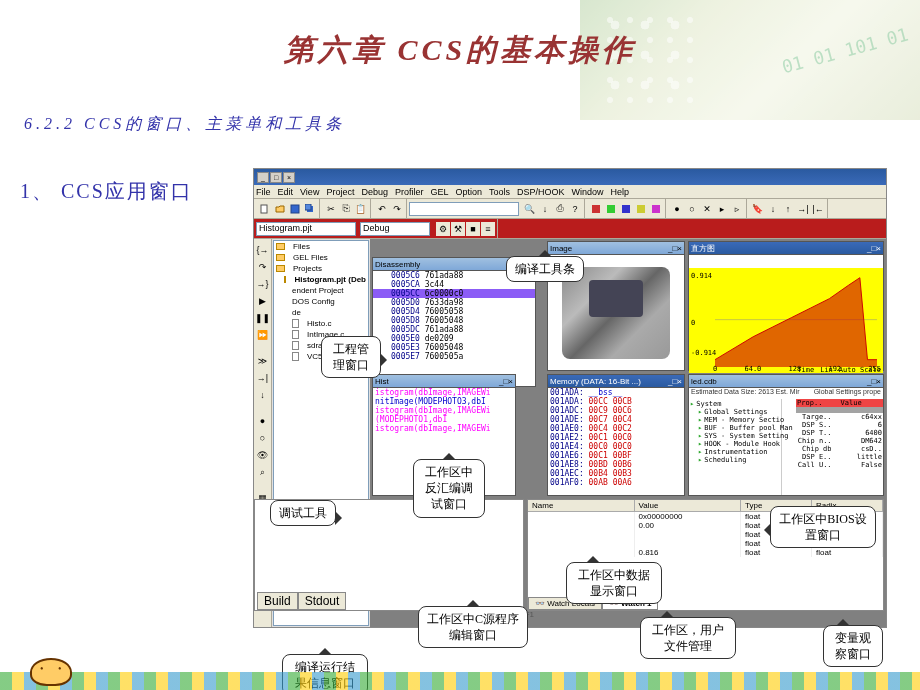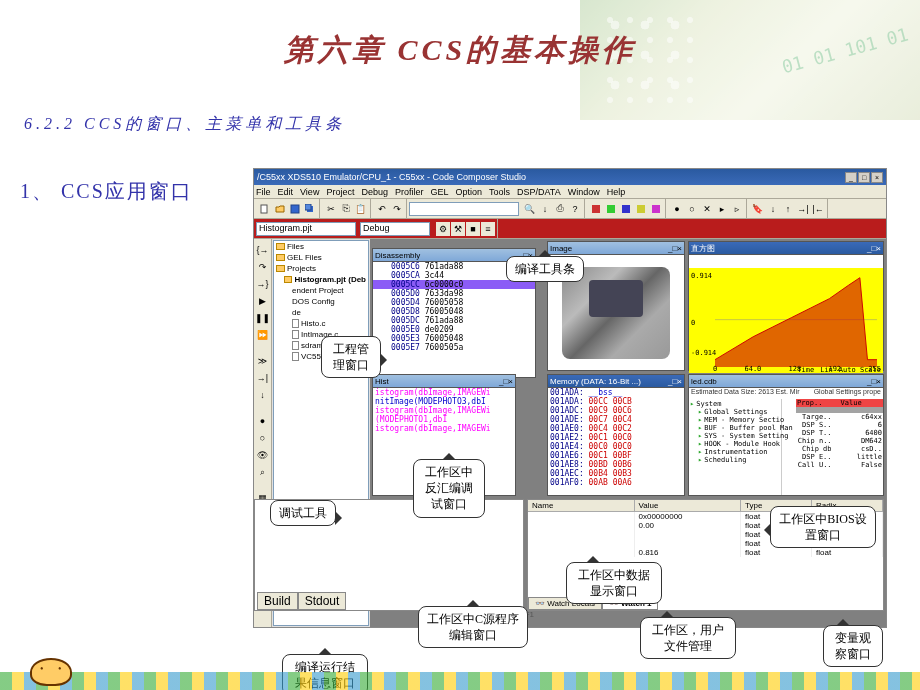--- a/index.html
+++ b/index.html
@@ -34,21 +34,21 @@
   .tb-combo { height:14px; background:#fff; border:1px solid #7f9db9; font-size:9px; padding:0 2px; }
   
   .toolbar2 { height:20px; background:#b91c1c; display:flex; align-items:center; padding:0 2px; gap:4px; border-bottom:1px solid #aca899; }
   
   .main-area { position:absolute; top:70px; left:0; right:0; bottom:0; display:flex; }
   
   .left-strip { width:18px; background:#ece9d8; border-right:1px solid #aca899; display:flex; flex-direction:column; gap:3px; padding-top:4px; align-items:center; }
   .left-strip .tb-btn { width:14px; height:14px; }
   
   .proj-panel { width:96px; background:#fff; border:1px solid #7f9db9; margin:1px; overflow:hidden; font-size:8px; }
-  .proj-panel .tree-item { padding:1px 2px; white-space:nowrap; display:flex; align-items:center; gap:2px; }
+  .proj-panel .tree-item { padding:1px 2px; white-space:nowrap; display:flex; align-items:center; gap:8px; }
   .folder-icon { display:inline-block; width:9px; height:7px; background:#fc6; border:1px solid #b80; }
   .file-icon { display:inline-block; width:7px; height:9px; background:#fff; border:1px solid #888; }
   
   .workspace { flex:1; position:relative; background:#808080; }
   
   .pane { position:absolute; background:#fff; border:1px solid #555; }
   .pane-title { height:13px; background:linear-gradient(#a0c0e0,#7fa8d8); color:#000; font-size:8px; padding:0 2px; display:flex; align-items:center; justify-content:space-between; border-bottom:1px solid #555; }
   .pane-title.active { background:linear-gradient(#3a6ab8,#2a5aa0); color:#fff; }
   .pane-body { position:absolute; top:13px; left:0; right:0; bottom:0; overflow:hidden; font-family:monospace; font-size:8px; }
   
@@ -126,39 +126,38 @@
 
 <div class="bg-decor"></div>
 
 <div class="title">第六章 CCS的基本操作</div>
 <div class="subtitle">6.2.2 CCS的窗口、主菜单和工具条</div>
 <div class="label1">1、 CCS应用窗口</div>
 
 <div class="app-container">
 
   <div class="titlebar">
-    <span class="titlebar-text">/C55xx XDS510 Emulator/CPU_1 - C55xx - Code Composer Studio</span>
     <div class="win-controls">
       <div class="win-btn">_</div>
       <div class="win-btn">□</div>
       <div class="win-btn">×</div>
     </div>
   </div>
 
   <div class="menubar">
     <span>File</span>
     <span>Edit</span>
     <span>View</span>
     <span>Project</span>
     <span>Debug</span>
     <span>Profiler</span>
     <span>GEL</span>
     <span>Option</span>
     <span>Tools</span>
-    <span>DSP/DATA</span>
+    <span>DSP/HOOK</span>
     <span>Window</span>
     <span>Help</span>
   </div>
 
   <div class="toolbar">
     <div class="tb-group">
       <div class="tb-btn">
           <svg class="ico" viewBox="0 0 10 10">
             <rect x="1" y="1" width="6" height="8" fill="#fff" stroke="#555"></rect>
           </svg>
@@ -312,21 +311,21 @@
           <span>sdram_init.c</span>
         </div>
       <div class="tree-item" style="padding-left:18px">
           <span class="file-icon"></span>
           <span>VC5509.CMD</span>
         </div>
     </div>
 
     <div class="workspace">
 
-      <div class="pane" style="top:9px; left:2px; width:164px; height:130px">
+      <div class="pane" style="top:18px; left:2px; width:164px; height:130px">
         <div class="pane-title">
             <span>Disassembly</span>
             <span>_□×</span>
           </div>
         <div class="pane-body" id="disasm-body">
             <div class="disasm-line"><span class="addr">0005C6</span> <span class="op">761ada88</span></div>
             <div class="disasm-line"><span class="addr">0005CA</span> <span class="op">3c44</span></div>
             <div class="disasm-line hl"><span class="addr">0005CC</span> <span class="op">6c0000c0</span></div>
             <div class="disasm-line"><span class="addr">0005D0</span> <span class="op">7633da98</span></div>
             <div class="disasm-line"><span class="addr">0005D4</span> <span class="op">76005058</span></div>

